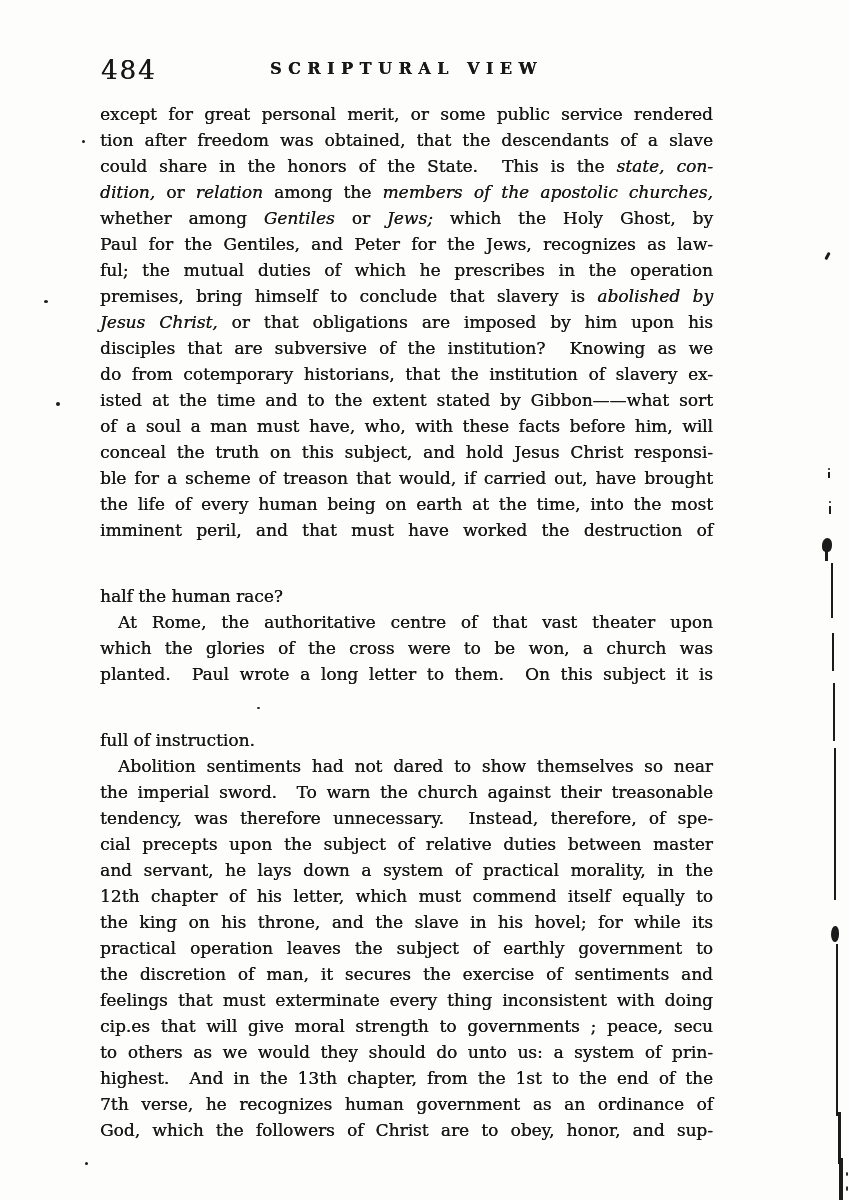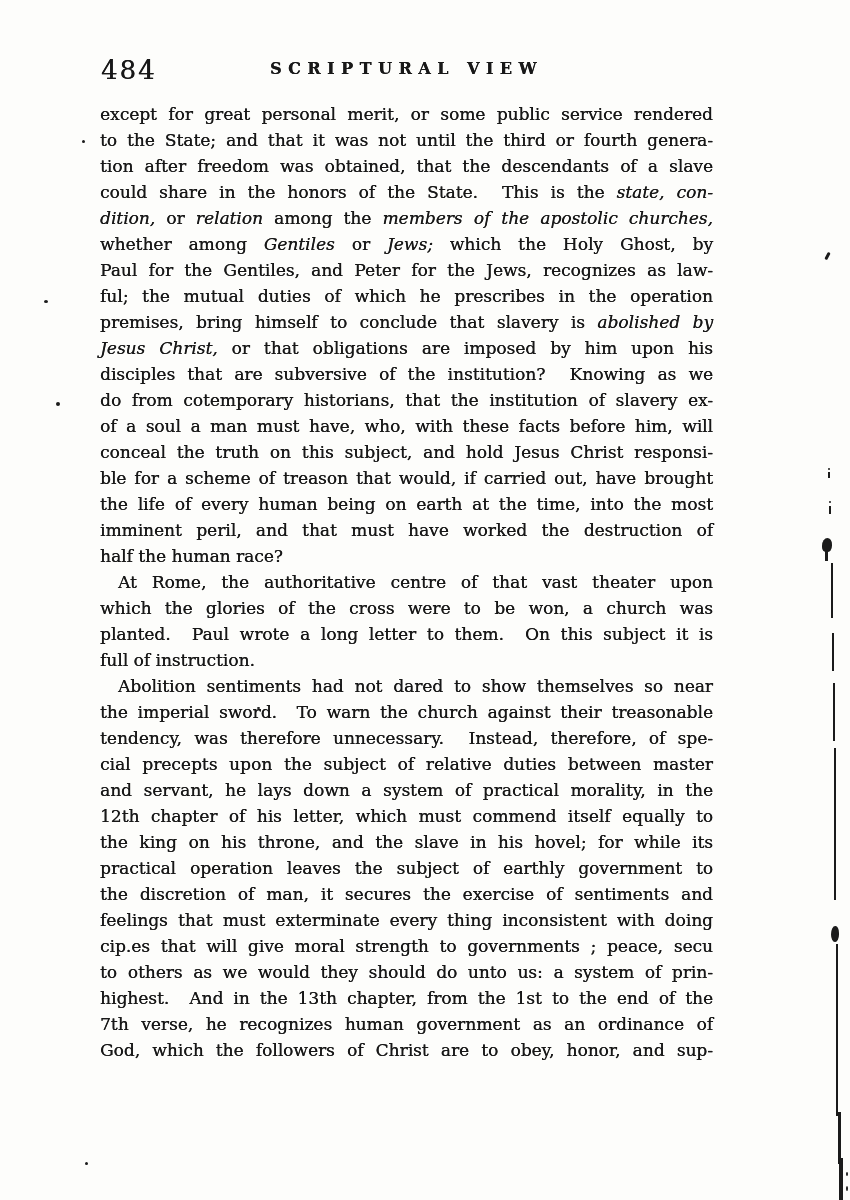--- a/index.html
+++ b/index.html
@@ -27,47 +27,47 @@
     position: absolute; left: 100px; top: 101px; width: 613px;
   }
   .line {
     height: 26px; line-height: 26px;
     font-size: 17px;
     text-align: justify;
     text-align-last: justify;
     text-shadow: 0.25px 0 0 #181818;
     white-space: normal;
   }
-  .line.nojust { text-align: left; text-align-last: left; }
+  .line.nojust { text-align: left; text-align-last: left; margin-top: 40px; }
   .line.indent { padding-left: 18px; box-sizing: border-box; }
   .it { font-style: italic; }
   .mark { position: absolute; background: #1b1b1b; }
   .mark.round { border-radius: 50%; }
 </style>
 </head>
 <body>
 
 <div class="page">
 
   <div class="pagenum">484</div>
   <div class="running-header">SCRIPTURAL VIEW</div>
 
   <div class="body-text">
       <div class="line"><span>except for great personal merit, or some public service rendered</span></div>
-      <div class="line"><span>to the State; and that it was not until the third or fourth genera-</span></div>
       <div class="line"><span>tion after freedom was obtained, that the descendants of a slave</span></div>
       <div class="line"><span>could share in the honors of the State.&nbsp; This is the </span><span class="it">state, con-</span></div>
       <div class="line"><span class="it">dition,</span><span> or </span><span class="it">relation</span><span> among the </span><span class="it">members of the apostolic churches,</span></div>
       <div class="line"><span>whether among </span><span class="it">Gentiles</span><span> or </span><span class="it">Jews;</span><span> which the Holy Ghost, by</span></div>
       <div class="line"><span>Paul for the Gentiles, and Peter for the Jews, recognizes as law-</span></div>
       <div class="line"><span>ful; the mutual duties of which he prescribes in the operation</span></div>
       <div class="line"><span>premises, bring himself to conclude that slavery is </span><span class="it">abolished by</span></div>
       <div class="line"><span class="it">Jesus Christ,</span><span> or that obligations are imposed by him upon his</span></div>
       <div class="line"><span>disciples that are subversive of the institution?&nbsp; Knowing as we</span></div>
       <div class="line"><span>do from cotemporary historians, that the institution of slavery ex-</span></div>
+      <div class="line"><span>isted at the time and to the extent stated by Gibbon——what sort</span></div>
       <div class="line"><span>of a soul a man must have, who, with these facts before him, will</span></div>
       <div class="line"><span>conceal the truth on this subject, and hold Jesus Christ responsi-</span></div>
       <div class="line"><span>ble for a scheme of treason that would, if carried out, have brought</span></div>
       <div class="line"><span>the life of every human being on earth at the time, into the most</span></div>
       <div class="line"><span>imminent peril, and that must have worked the destruction of</span></div>
       <div class="line nojust"><span>half the human race?</span></div>
       <div class="line indent"><span>At Rome, the authoritative centre of that vast theater upon</span></div>
       <div class="line"><span>which the glories of the cross were to be won, a church was</span></div>
       <div class="line"><span>planted.&nbsp; Paul wrote a long letter to them.&nbsp; On this subject it is</span></div>
       <div class="line nojust"><span>full of instruction.</span></div>

